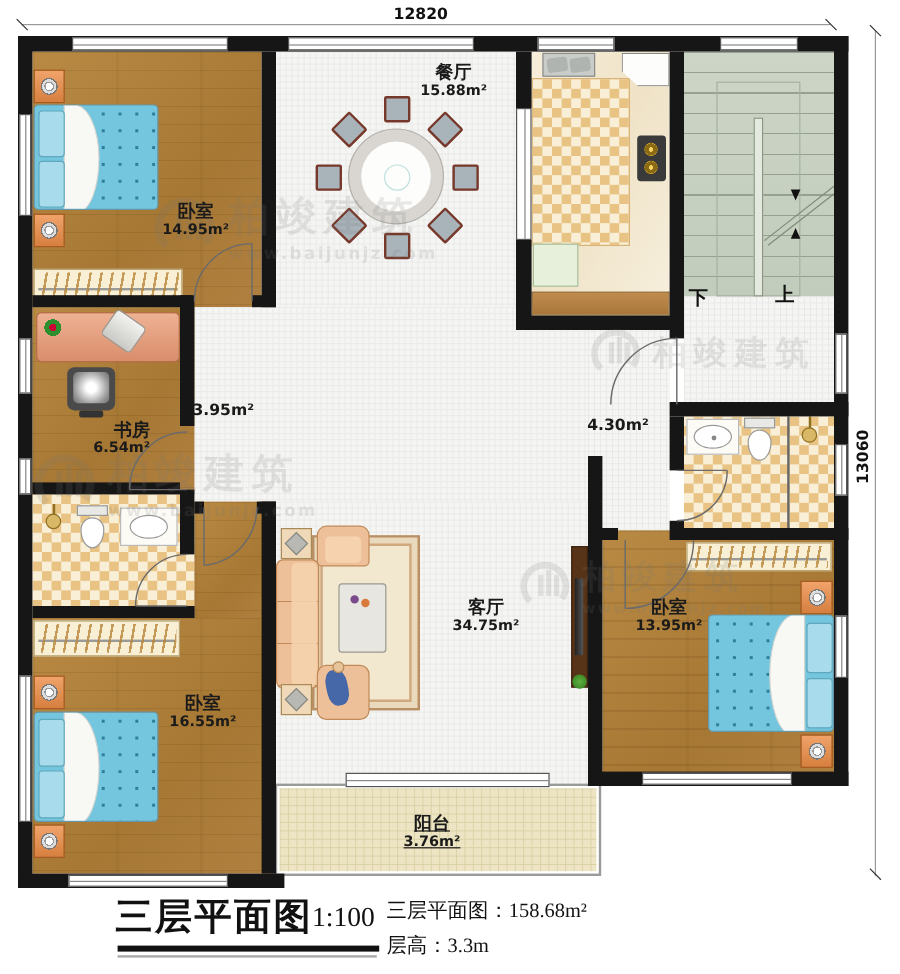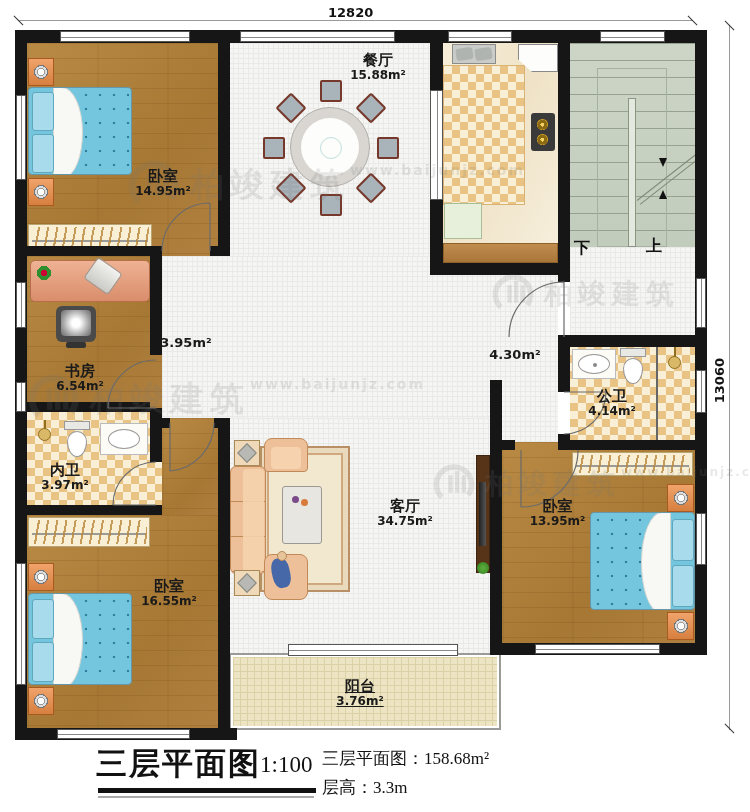--- a/index.html
+++ b/index.html
@@ -40,21 +40,21 @@
   .bed .dots{position:absolute;inset:0;background-image:radial-gradient(circle,#2e7d9c 1.3px,transparent 1.6px);background-size:14px 14px;}
   .bed .sheet{position:absolute;background:#f8f8f5;border:1px solid #d5d5d0;box-sizing:border-box;}
   .bed .pil{position:absolute;background:#a8dcec;border:1px solid #5fa7bc;border-radius:3px;}
   .rl{position:absolute;text-align:center;font-weight:700;color:#1a1a1a;line-height:1.15;}
   .rl .rn{display:block;font-size:15px;}
   .rl .ra{display:block;font-size:12px;}
   .dim{position:absolute;font-weight:700;font-size:13px;background:#fff;padding:0 3px;}
   .dimline{position:absolute;background:#999;}
   .tick{position:absolute;width:13px;height:1px;background:#333;transform:rotate(45deg);}
   .wm{position:absolute;display:flex;align-items:center;gap:8px;opacity:.16;pointer-events:none;}
-  .wm .t{display:flex;flex-direction:row;}
+  .wm .t{display:flex;flex-direction:column;}
   .wm .b{font-size:34px;font-weight:700;letter-spacing:6px;color:#777;white-space:nowrap;}
   .wm .u{font-size:14px;font-weight:700;letter-spacing:2px;color:#777;}
   .chair{position:absolute;width:22px;height:22px;background:#a9b3ba;border:2px solid #76382a;border-radius:2px;box-sizing:border-box;}
   .tbl-flower{position:absolute;width:7px;height:7px;border-radius:50%;}
   .titleblock *{white-space:nowrap;}
 </style>
 </head>
 <body>
 
 <div id="plan">
@@ -301,37 +301,29 @@
   </div>
 
   <div class="rl" style="left:118px;top:168px;width:90px;">
     <span class="rn">卧室</span>
     <span class="ra">14.95m²</span>
   </div>
   <div class="rl" style="left:333px;top:52px;width:90px;text-align:center;">
     <span class="rn">餐厅</span>
     <span class="ra">15.88m²</span>
   </div>
-  <div class="rl" style="left:35px;top:363px;width:90px;">
+  <div class="rl" style="left:35px;top:350px;width:90px;text-align:right;">
     <span class="rn">书房</span>
     <span class="ra">6.54m²</span>
   </div>
   <div class="rl" style="left:146px;top:336px;width:80px;">
     <span class="ra" style="font-size:13px;">3.95m²</span>
   </div>
   <div class="rl" style="left:475px;top:348px;width:80px;">
     <span class="ra" style="font-size:13px;">4.30m²</span>
-  </div>
-  <div class="rl" style="left:20px;top:462px;width:90px;">
-    <span class="rn">内卫</span>
-    <span class="ra">3.97m²</span>
-  </div>
-  <div class="rl" style="left:567px;top:388px;width:90px;">
-    <span class="rn">公卫</span>
-    <span class="ra">4.14m²</span>
   </div>
   <div class="rl" style="left:355px;top:498px;width:100px;">
     <span class="rn">客厅</span>
     <span class="ra">34.75m²</span>
   </div>
   <div class="rl" style="left:124px;top:578px;width:90px;">
     <span class="rn">卧室</span>
     <span class="ra">16.55m²</span>
   </div>
   <div class="rl" style="left:510px;top:498px;width:95px;">

